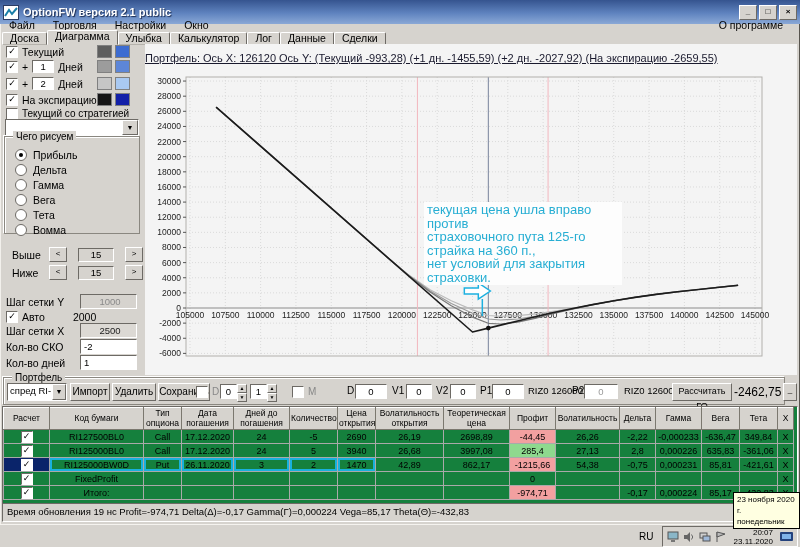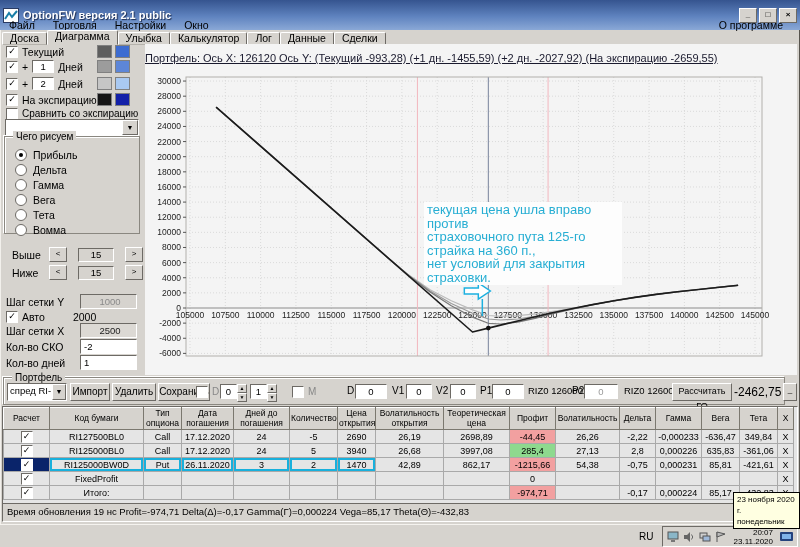--- a/index.html
+++ b/index.html
@@ -10,21 +10,21 @@
   .raised{border:1px solid;border-color:#ffffff #6d6a65 #6d6a65 #ffffff;background:#d6d3ce;}
   .sunken{border:1px solid;border-color:#6d6a65 #ffffff #ffffff #6d6a65;background:#ffffff;}
   .group{border:1px solid #8a8780;box-shadow:1px 1px 0 #ffffff inset, -1px -1px 0 #ffffff;}
   .cb{width:10px;height:10px;background:#fff;border:1px solid;border-color:#6d6a65 #fff #fff #6d6a65;
       font-size:9px;line-height:9px;text-align:center;color:#000;flex:0 0 auto;}
   .radio{width:10px;height:10px;border-radius:50%;background:#fff;border:1px solid #6d6a65;position:relative;flex:0 0 auto;}
   .radio.sel:after{content:"";position:absolute;left:2.5px;top:2.5px;width:4px;height:4px;border-radius:50%;background:#000;}
   .lbl{font-size:10.5px;color:#000;white-space:nowrap;}
   .swatch{width:13px;height:11px;border:1px solid #808080;margin-left:3px;}
   
-  #titlebar{position:absolute;left:0;top:0;width:800px;height:30px;
+  #titlebar{position:absolute;left:0;top:0;width:800px;height:24px;
     background:linear-gradient(180deg,#35548f 0%,#5f83bf 55%,#8aa8d6 100%);
     display:flex;align-items:center;color:#fff;}
   #title-text{font-size:11px;font-weight:bold;margin-left:4px;text-shadow:1px 1px 1px #1c2c50;}
   #win-controls{margin-left:auto;margin-right:3px;display:flex;gap:2px;}
   .winbtn{width:16px;height:13px;font-size:8px;line-height:12px;text-align:center;color:#000;font-weight:bold;}
   #app-icon{width:14px;height:13px;margin-left:3px;background:#fff;border:1px solid #2a3b63;display:block;}
   
   #menubar{position:absolute;left:0;top:18px;width:800px;height:14px;display:flex;align-items:center;}
   .menu-item{font-size:10.5px;padding:0 9px;color:#000;}
   #about-item{margin-left:auto;margin-right:8px;font-size:10.5px;}
@@ -59,21 +59,21 @@
   #portfolio-frame .group-title{font-size:10px;}
   .pctl{position:absolute;top:383px;height:16px;}
   .btn{font-size:10px;text-align:center;color:#000;}
   .plbl{position:absolute;top:385px;font-size:10px;color:#000;}
   .pin{position:absolute;top:384px;height:13px;font-size:9.5px;text-align:center;line-height:13px;}
   .spingrp{position:absolute;top:384px;display:flex;}
   .spin-val{width:15px;height:13px;font-size:9.5px;text-align:center;line-height:13px;}
   .spin-arrows{display:flex;flex-direction:column;width:10px;}
   .spin-arrows div{height:7px;font-size:5px;line-height:6px;text-align:center;}
   
-  #table-wrap{position:absolute;left:2px;top:406px;width:794px;height:97px;background:#e5e5e5;
+  #table-wrap{position:absolute;left:2px;top:406px;width:794px;height:97px;background:#15803d;
     border:1px solid;border-color:#6d6a65 #fff #fff #6d6a65;}
   table{border-collapse:collapse;table-layout:fixed;width:788px;}
   th{background:#d6d3ce;font-size:8.5px;font-weight:normal;color:#000;height:21px;padding:0 1px;
      border:1px solid;border-color:#fff #7b786f #7b786f #fff;line-height:9.5px;}
   td{font-size:9px;height:13px;text-align:center;border:1px solid #a9a9a9;padding:0 1px;color:#000;
      overflow:hidden;white-space:nowrap;}
   td.loss{background:#f2a0a0;}
   td.gain{background:#8ed98e;}
   td.selcell{background:#0a246a;}
   td.hl{box-shadow:inset 0 0 0 2px #19b0dc;}
@@ -162,21 +162,21 @@
   <div class="prow" style="top:93px">
     <span class="cb">✓</span>
     <span class="lbl">На экспирацию</span>
     <span style="position:absolute;left:88px;display:flex">
       <span class="swatch" style="background:#151515"></span>
       <span class="swatch" style="background:#1320a8"></span>
     </span>
   </div>
   <div class="prow" style="top:107px">
     <span class="cb" style="color:#fff"></span>
-    <span class="lbl" style="font-size:10px">Сравнить со экспирацию</span>
+    <span class="lbl" style="font-size:10px">Текущий со стратегией</span>
   </div>
   <div id="strategy-dd" class="sunken">
     <span class="dd-val"></span>
     <span class="dd-btn raised">▼</span>
   </div>
 
   <div id="draw-group" class="groupbox group">
     <span class="group-title">Чего рисуем</span>
   <div class="radio-row" style="top: 12px;">
         <span class="radio sel"></span>

